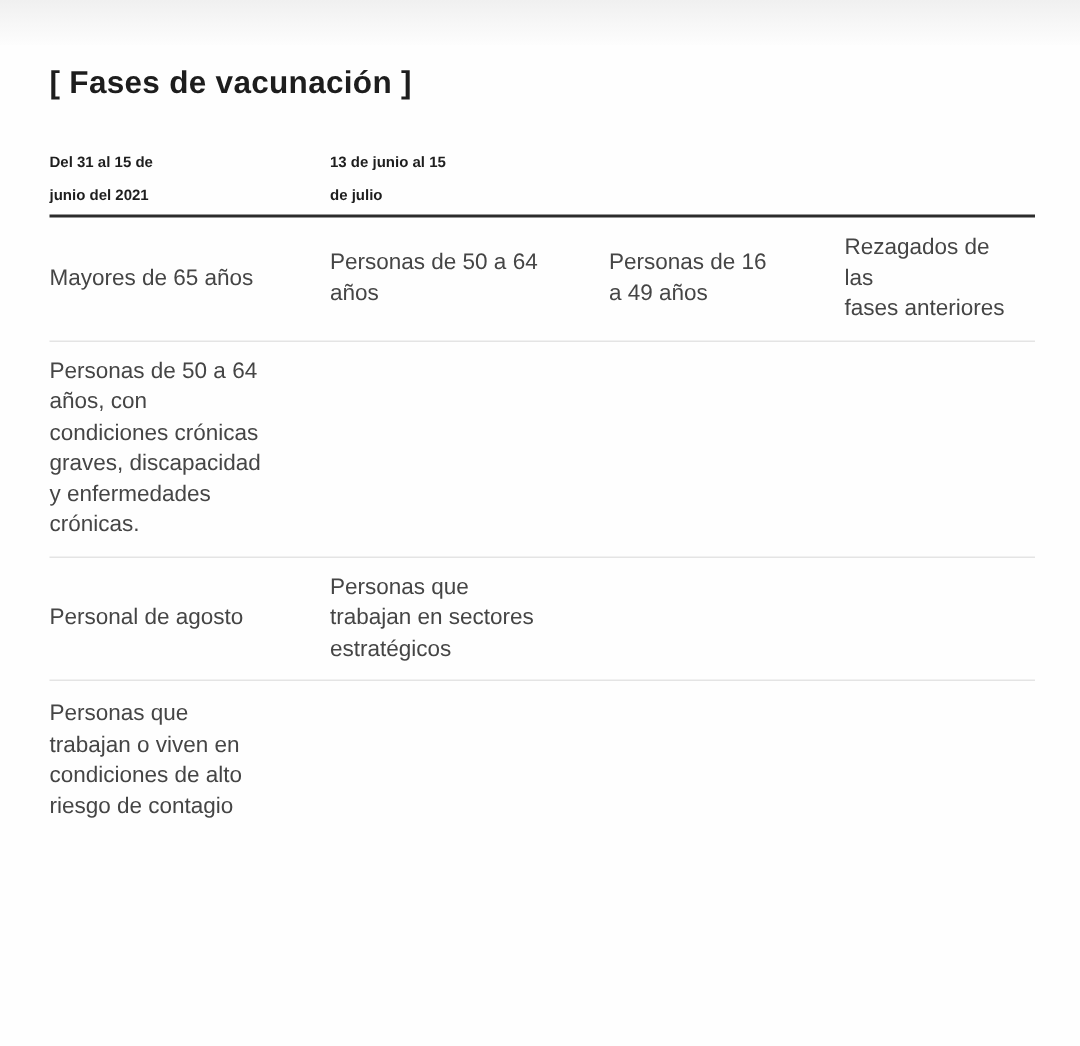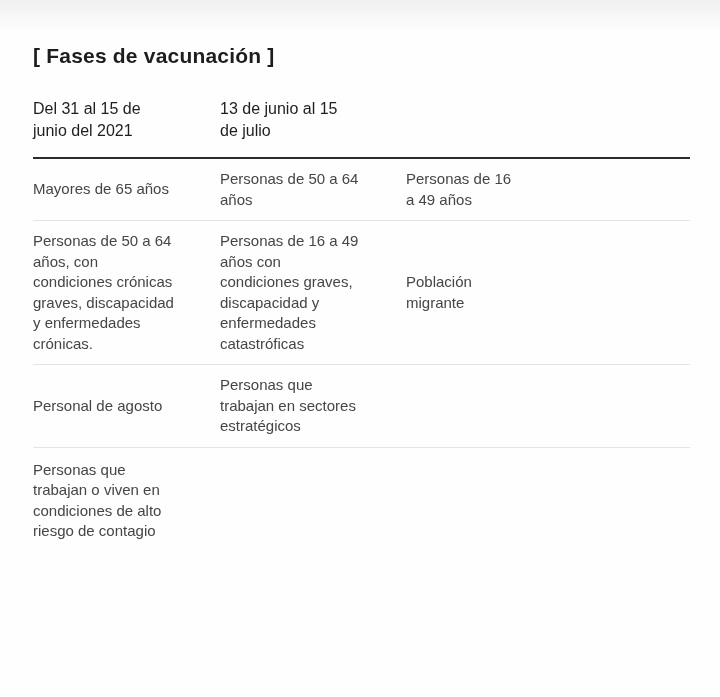--- a/index.html
+++ b/index.html
@@ -23,25 +23,25 @@
     margin-bottom: 30px;
   }
   .vax-table { width: 657px; }
   .trow {
     display: grid;
     grid-template-columns: 187px 186px 157px 127px;
     align-items: center;
   }
   .thead-row {
     align-items: start;
-    font-weight: normal;
-    font-size: 16px;
+    font-weight: bold;
+    font-size: 10px;
     line-height: 22px;
     color: #1e1e1e;
-    padding-bottom: 15px;
+    padding-bottom: 1px;
   }
   .header-rule {
     height: 2px;
     background: #2c2c2c;
     width: 100%;
   }
   .body-row {
     padding: 10px 0;
     font-size: 15px;
     line-height: 20.5px;
@@ -73,37 +73,31 @@
       </div>
 
       <div class="header-rule"></div>
 
       <div class="trow body-row">
         <div class="cell">Mayores de 65 años</div>
         <div class="cell">Personas de 50 a 64
 años</div>
         <div class="cell">Personas de 16
 a 49 años</div>
+        <div class="cell">Rezagados de las
+fases anteriores</div>
       </div>
 
       <div class="trow body-row">
         <div class="cell">Personas de 50 a 64
 años, con
 condiciones crónicas
 graves, discapacidad
 y enfermedades
 crónicas.</div>
-        <div class="cell">Personas de 16 a 49
-años con
-condiciones graves,
-discapacidad y
-enfermedades
-catastróficas</div>
-        <div class="cell">Población
-migrante</div>
         <div class="cell"></div>
       </div>
 
       <div class="trow body-row">
         <div class="cell">Personal de agosto</div>
         <div class="cell">Personas que
 trabajan en sectores
 estratégicos</div>
         <div class="cell"></div>
         <div class="cell"></div>

